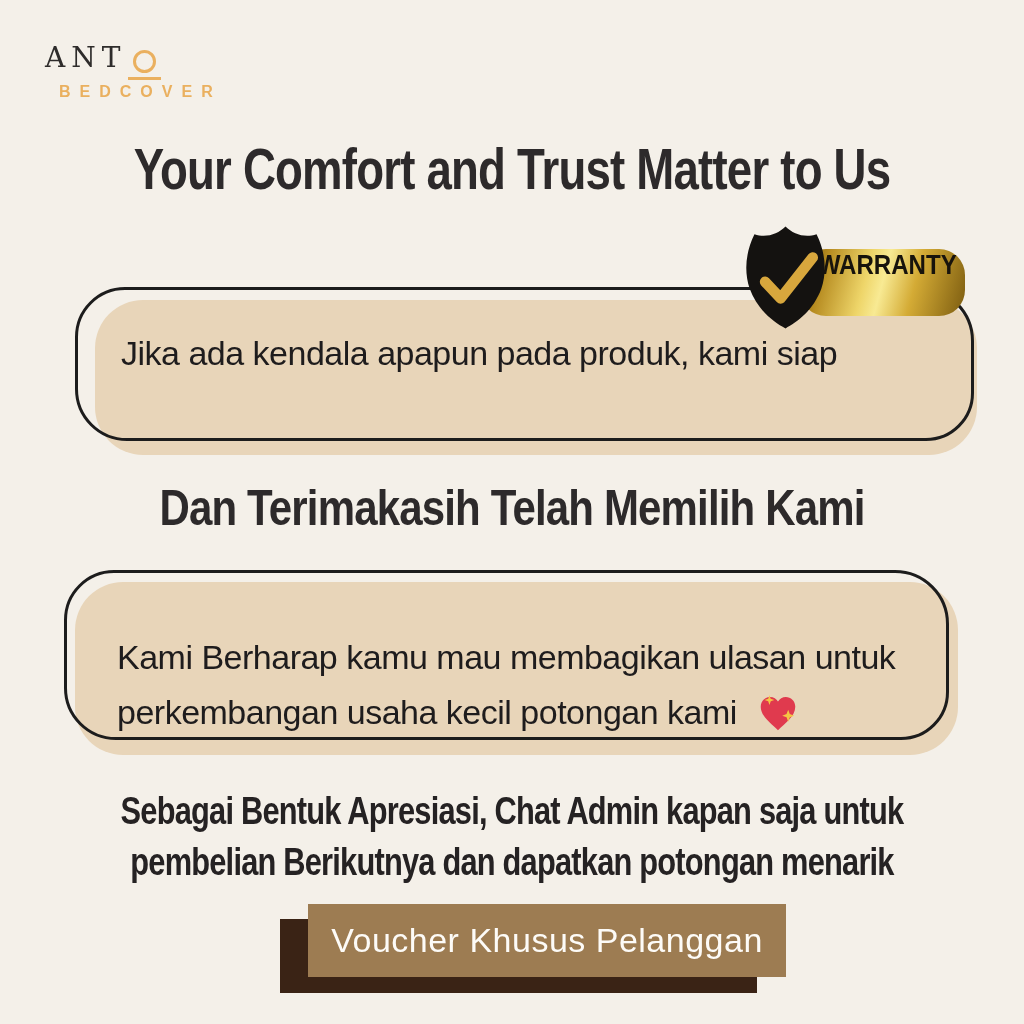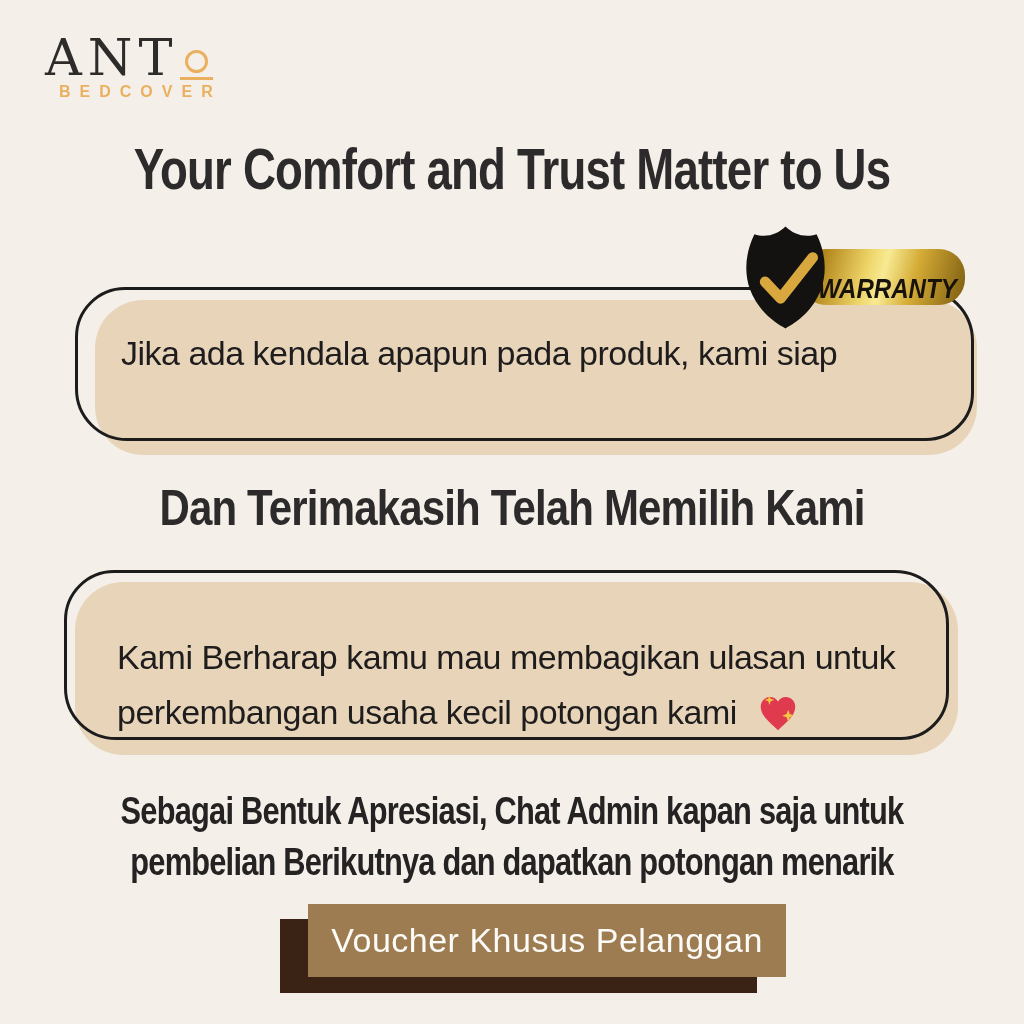--- a/index.html
+++ b/index.html
@@ -14,21 +14,21 @@
   }
 
   
   .logo {
     position: absolute; left: 45px; top: 34px;
     width: fit-content; text-align: center;
   }
   .wordmark {
     display: flex; align-items: flex-end;
     font-family: "DejaVu Serif", serif;
-    font-size: 51px; line-height: 48px;
+    font-size: 28px; line-height: 48px;
     letter-spacing: 6px; color: #2e2c2b;
   }
   .logo-o {
     display: inline-flex; flex-direction: column; align-items: center;
     gap: 4px; margin: 0 6px 2px 2px;
   }
   .logo-o-circle {
     width: 23px; height: 23px;
     border: 3px solid #eab05f; border-radius: 50%;
   }
@@ -76,27 +76,26 @@
   .box2 { left: 75px; top: 582px; width: 883px; height: 173px; padding: 48px 0 0 42px; }
   .box2::before { inset: -12px 9px 15px -11px; }
   .box-line { line-height: 55px; }
 
   .heart-icon { vertical-align: -9px; margin-left: 10px; }
 
   
   .badge { position: absolute; left: 737px; top: 221px; width: 228px; height: 110px; }
   .pill {
     position: absolute; left: 63px; top: 28px;
-    width: 165px; height: 56px;
+    width: 165px; height: 67px;
     border-radius: 26px;
     background: linear-gradient(105deg,
       #6e510e 0%, #b68b20 16%, #eed569 40%, #f8ea93 50%, #d4ab35 68%, #7c5c10 100%);
-    display: flex; align-items: flex-end; justify-content: flex-end;
+    display: flex; align-items: flex-start; justify-content: flex-end;
     padding-right: 8px;
-    font-style: italic;
   }
   .pill-label {
     font-size: 28px; font-weight: bold; color: #17130c;
     letter-spacing: 0px; transform: scaleX(0.86); transform-origin: right center;
     white-space: nowrap;
   }
   .shield { position: absolute; left: 0; top: 0; width: 97px; height: 110px; }
 
   
   .footer-text {

